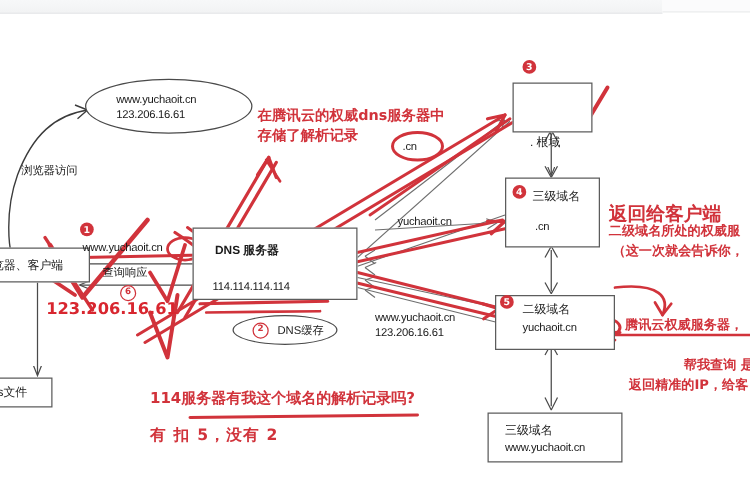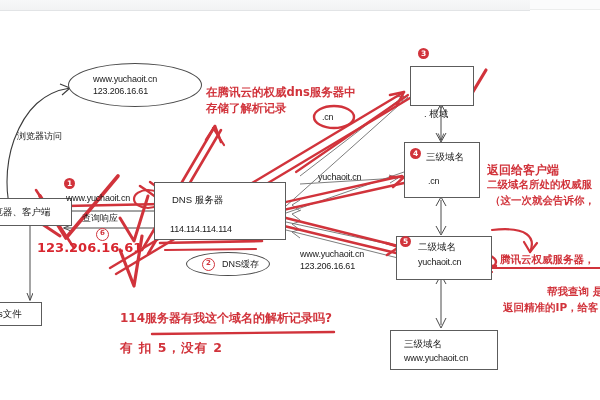--- a/index.html
+++ b/index.html
@@ -194,21 +194,21 @@
   <div class="box" style="left:-44px;top:198px;width:116px;height:28px;"></div>
   <div class="plain" style="left:-16px;top:206px;font-size:9.5px;">浏览器、客户端</div>
 
   <div class="box" style="left:-42px;top:302px;width:84px;height:24px;"></div>
   <div class="plain" style="left:-20px;top:308px;font-size:9.5px;">hosts文件</div>
 
   <div class="mono plain" style="left:66px;top:193px;color:#1a1a1a;">www.yuchaoit.cn</div>
   <div class="plain" style="left:82px;top:212px;font-size:9px;">查询响应</div>
 
   <div class="box" style="left:154px;top:182px;width:132px;height:58px;"></div>
-  <div class="plain" style="left:172px;top:194px;font-size:9.5px;">DNS 服务器</div>
+  <div class="plain" style="left:172px;top:194px;font-size:9.5px;font-weight:bold;">DNS 服务器</div>
   <div class="mono plain" style="left:170px;top:224px;">114.114.114.114</div>
 
   <div class="ellipse" style="left:186px;top:252px;width:84px;height:24px;"></div>
   <div class="plain" style="left:222px;top:258px;font-size:9px;">DNS缓存</div>
   <div class="circnum hollow" style="left:202px;top:258px;">2</div>
 
   <div class="box" style="left:410px;top:66px;width:64px;height:40px;"></div>
   <div class="plain" style="left:424px;top:79px;font-size:9.5px;margin-top:29px;">. 根域</div>
   <div class="circnum" style="left:418px;top:48px;">3</div>
 
@@ -233,21 +233,21 @@
   <div class="circnum" style="left:64px;top:178px;">1</div>
   <div class="circnum hollow" style="left:96px;top:228px;">6</div>
 
   <div class="redmono" style="left:37px;top:240px;font-size:13px;">123.206.16.61</div>
 
   <div class="mono plain" style="left:322px;top:112px;color:#1a1a1a;">.cn</div>
 
   <div class="red" style="left:206px;top:85px;font-size:11.5px;">在腾讯云的权威dns服务器中</div>
   <div class="red" style="left:206px;top:101px;font-size:11.5px;">存储了解析记录</div>
 
-  <div class="red" style="left:487px;top:162px;font-size:12px;text-align:right;">返回给客户端</div>
+  <div class="red" style="left:487px;top:162px;font-size:15px;text-align:right;">返回给客户端</div>
   <div class="red" style="left:487px;top:178px;font-size:10.5px;">二级域名所处的权威服</div>
   <div class="red" style="left:490px;top:194px;font-size:10.5px;">（这一次就会告诉你，</div>
 
   <div class="red" style="left:500px;top:253px;font-size:10.5px;">腾讯云权威服务器，</div>
 
   <div class="red" style="left:499px;top:285px;font-size:10.5px;margin-left:48px;">帮我查询 是否有 w</div>
   <div class="red" style="left:503px;top:301px;font-size:10.5px;text-align:right;">返回精准的IP，给客</div>
 
   <div class="red" style="left:120px;top:310px;font-size:12px;">114服务器有我这个域名的解析记录吗?</div>
   <div class="red" style="left:120px;top:340px;font-size:12.5px;letter-spacing:1px;">有 扣 5，没有 2</div>

